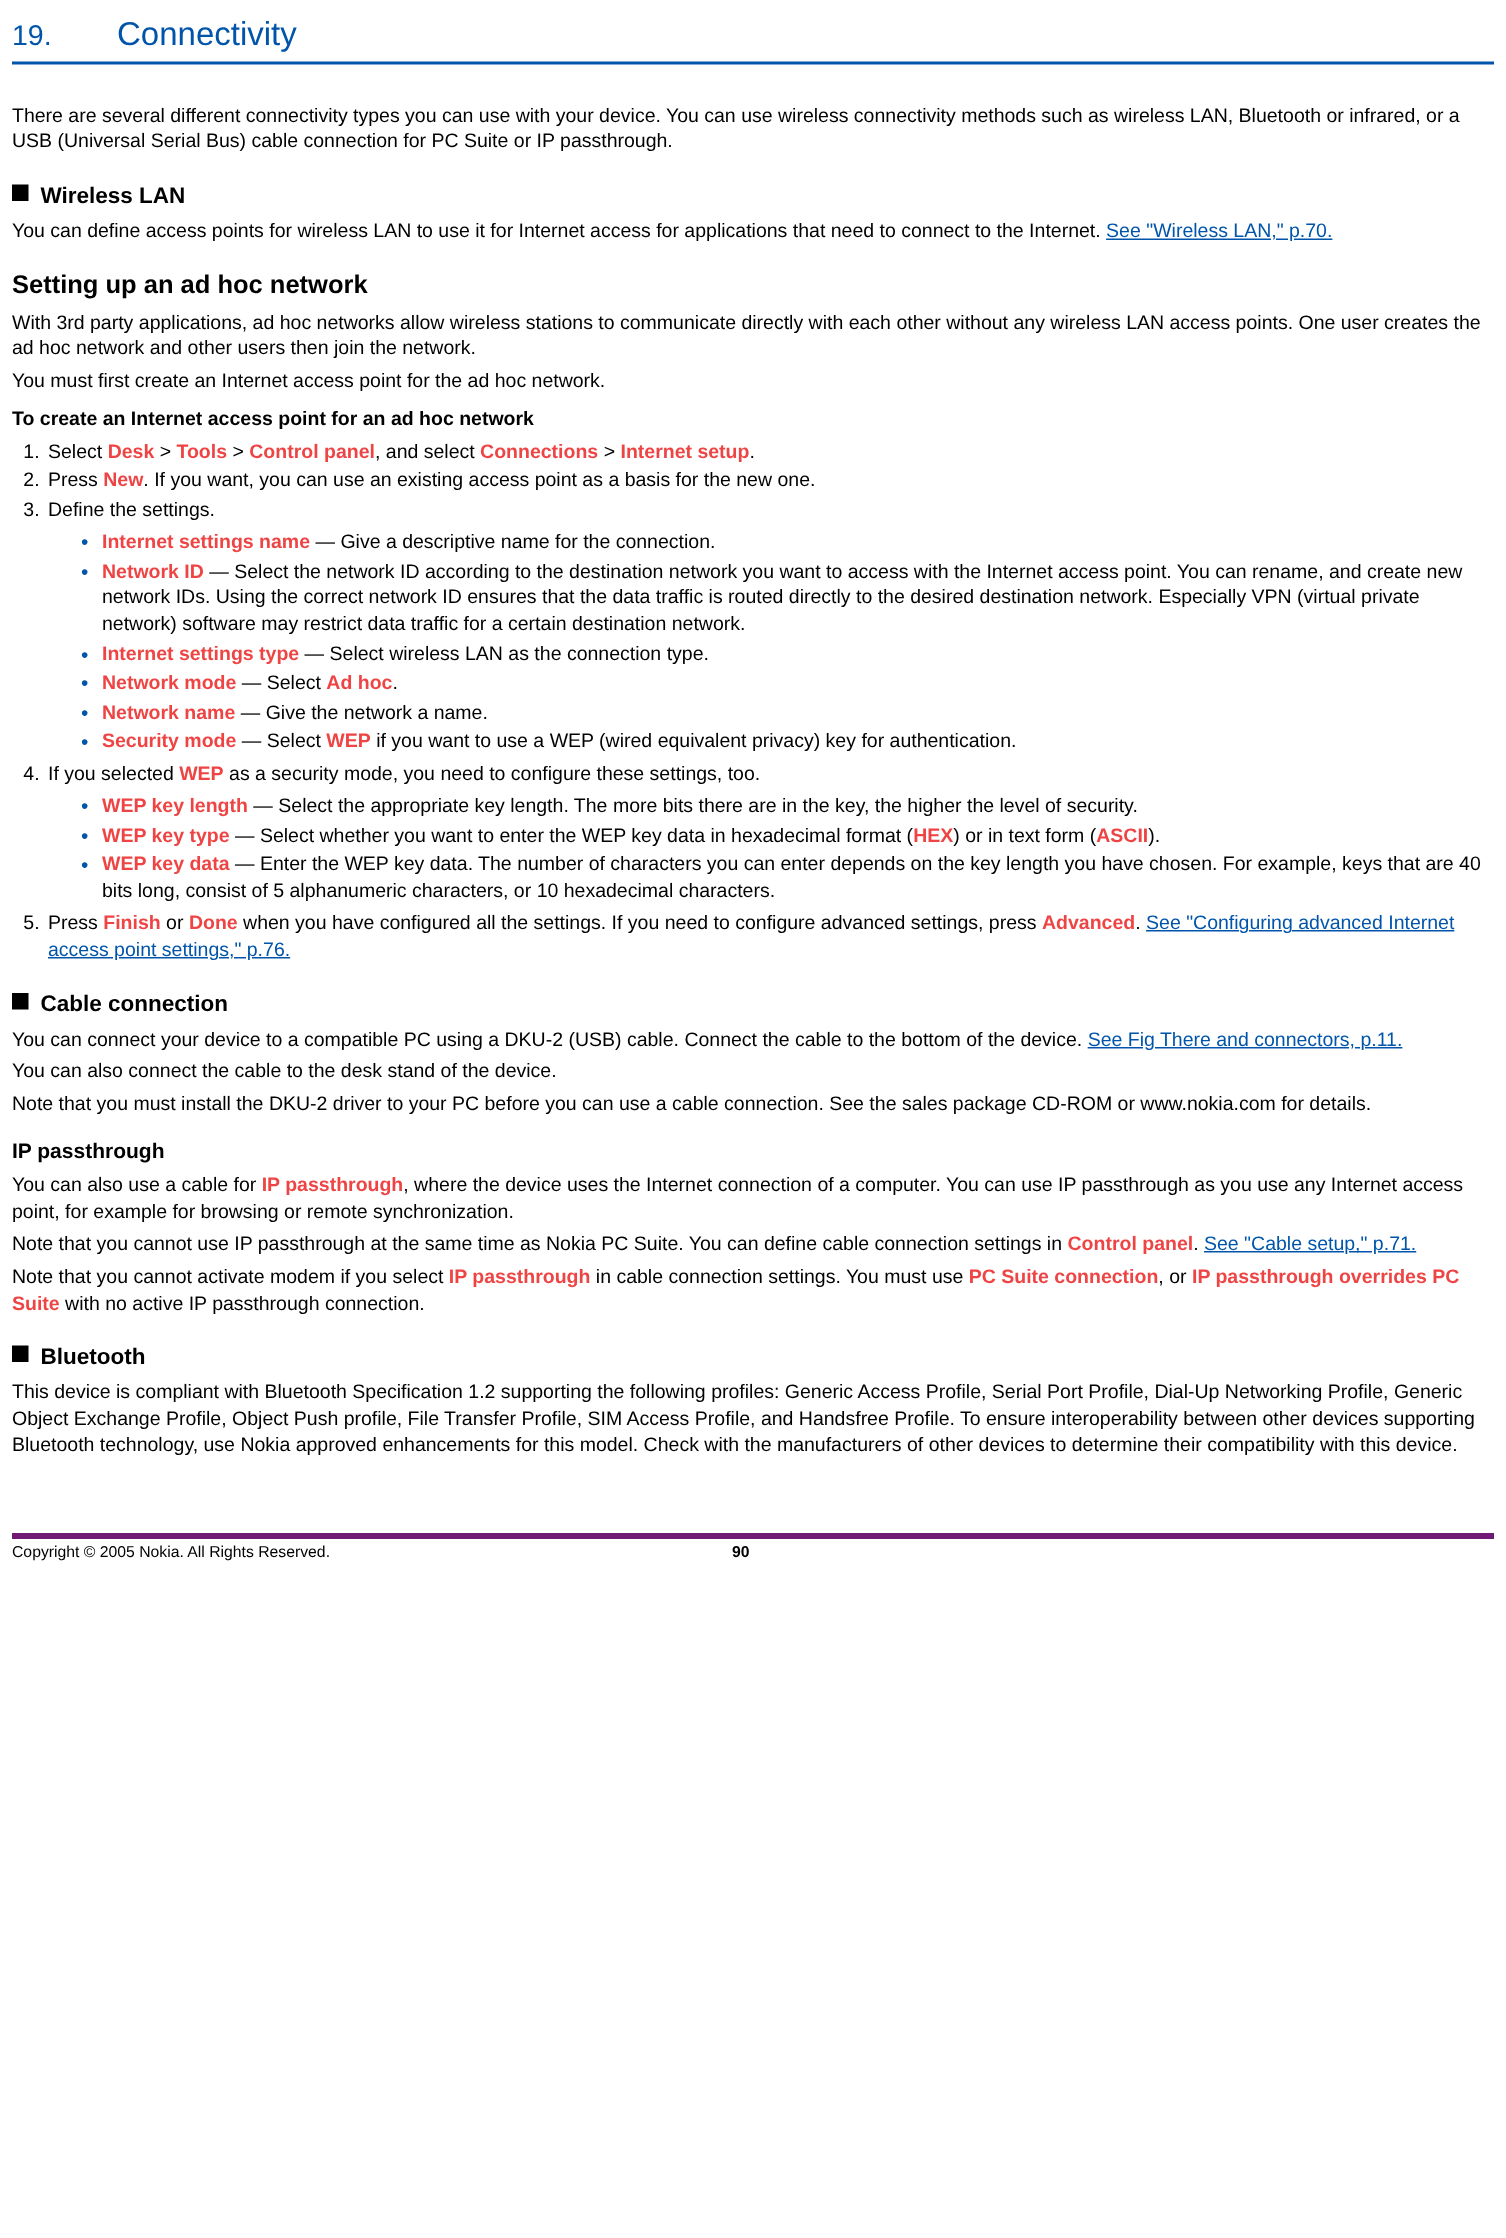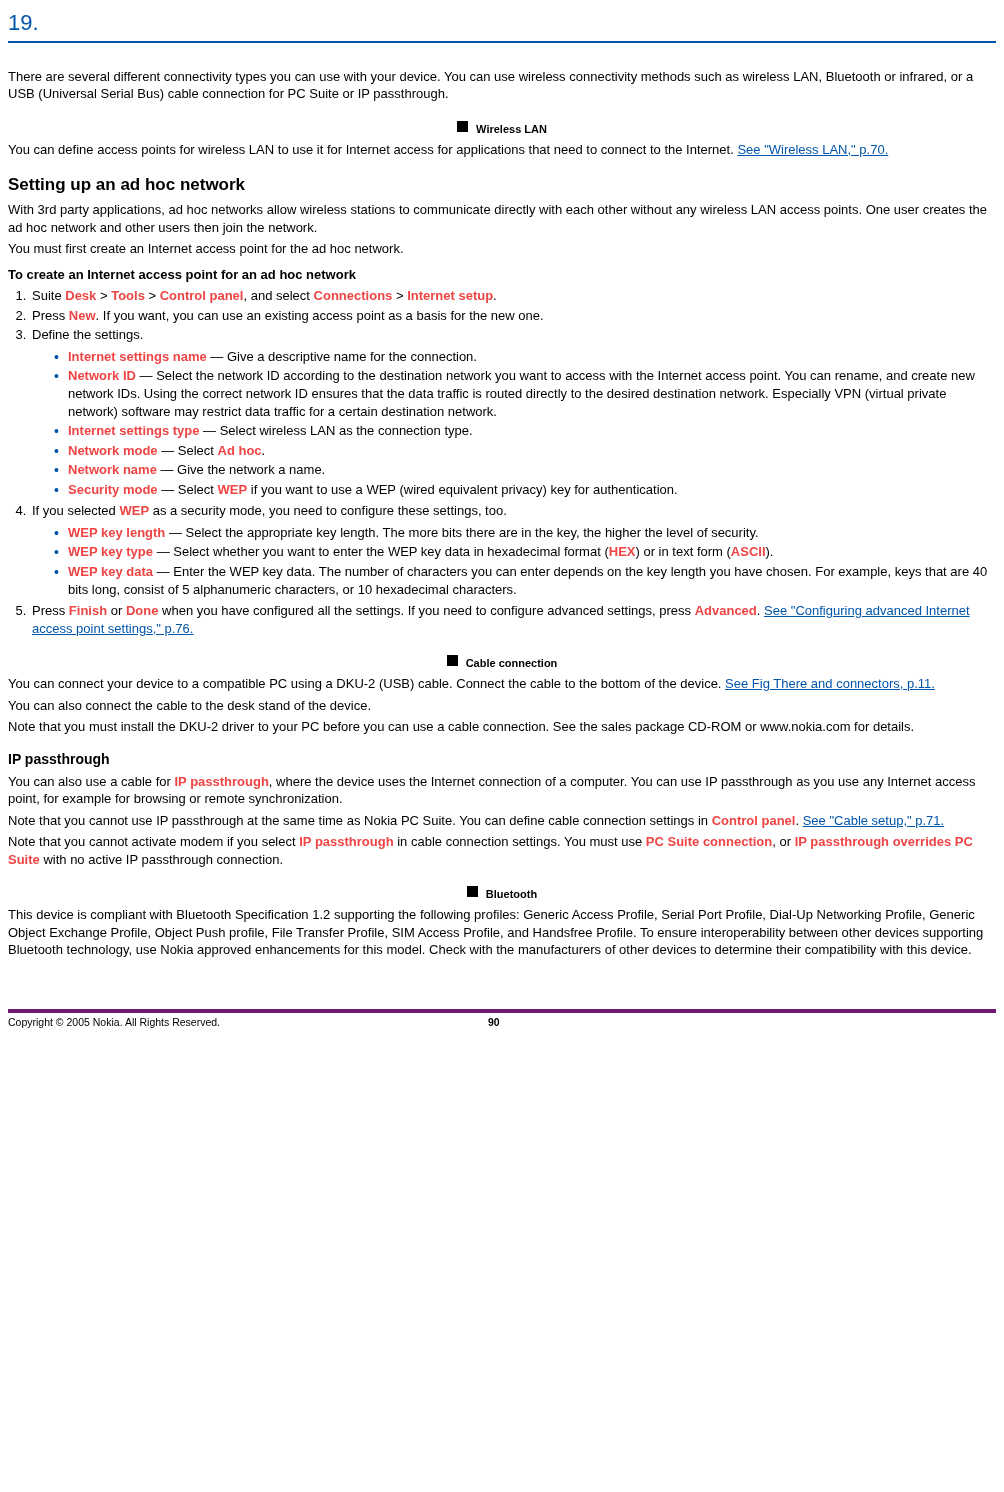--- a/index.html
+++ b/index.html
@@ -14,36 +14,35 @@
   .chapter-header {
     display: flex;
     justify-content: space-between;
     align-items: baseline;
     border-bottom: 2px solid #0055aa;
     padding-bottom: 3px;
     margin-bottom: 25px;
   }
   .chapter-num {
     color: #0055aa;
-    font-size: 22px;
+    font-size: 19px;
     font-weight: normal;
     width: 70px;
   }
   .chapter-title {
     color: #0055aa;
     font-size: 22px;
     font-weight: normal;
     flex: 1;
   }
   .section-heading {
-    font-size: 11px;
+    font-size: 15px;
     font-weight: bold;
     margin-top: 18px;
     margin-bottom: 4px;
-    text-align: center;
   }
   .square {
     display: inline-block;
     width: 11px;
     height: 11px;
     background: #000;
     margin-right: 8px;
     vertical-align: 1px;
   }
   .subheading {
@@ -84,40 +83,41 @@
   }
   .footer .copyright { flex: 0 0 380px; }
   .footer .pagenum { font-weight: bold; margin-left: 100px;}
   .prebold { font-weight: bold; margin-top: 8px; margin-bottom: 2px; }
 </style>
 </head>
 <body>
 
 <div class="chapter-header">
   <span class="chapter-num">19.</span>
+  <span class="chapter-title">Connectivity</span>
 </div>
 
 <p>There are several different connectivity types you can use with your device. You can use wireless connectivity methods such as wireless LAN, Bluetooth or infrared, or a USB (Universal Serial Bus) cable connection for PC Suite or IP passthrough.</p>
 
 <div class="section-heading">
   <span class="square"></span><span>Wireless LAN</span>
 </div>
 <p>
   <span>You can define access points for wireless LAN to use it for Internet access for applications that need to connect to the Internet.</span>
   <span class="link">See "Wireless LAN," p.70.</span>
 </p>
 
 <div class="subheading">Setting up an ad hoc network</div>
 <p>With 3rd party applications, ad hoc networks allow wireless stations to communicate directly with each other without any wireless LAN access points. One user creates the ad hoc network and other users then join the network.</p>
 <p>You must first create an Internet access point for the ad hoc network.</p>
 <p class="prebold">To create an Internet access point for an ad hoc network</p>
 
 <ol class="steps">
   <li>
-    <span>Suite </span><span class="blue bold">Desk</span><span> &gt; </span><span class="blue bold">Tools</span><span> &gt; </span><span class="blue bold">Control panel</span><span>, and select </span><span class="blue bold">Connections</span><span> &gt; </span><span class="blue bold">Internet setup</span><span>.</span>
+    <span>Select </span><span class="blue bold">Desk</span><span> &gt; </span><span class="blue bold">Tools</span><span> &gt; </span><span class="blue bold">Control panel</span><span>, and select </span><span class="blue bold">Connections</span><span> &gt; </span><span class="blue bold">Internet setup</span><span>.</span>
   </li>
   <li>
     <span>Press </span><span class="blue bold">New</span><span>. If you want, you can use an existing access point as a basis for the new one.</span>
   </li>
   <li>
     <span>Define the settings.</span>
     <ul class="bullets">
       <li><span class="blue bold">Internet settings name</span><span> —  Give a descriptive name for the connection.</span></li>
       <li><span class="blue bold">Network ID</span><span> —  Select the network ID according to the destination network you want to access with the Internet access point. You can rename, and create new network IDs. Using the correct network ID ensures that the data traffic is routed directly to the desired destination network. Especially VPN (virtual private network) software may restrict data traffic for a certain destination network.</span></li>
       <li><span class="blue bold">Internet settings type</span><span> —  Select wireless LAN as the connection type.</span></li>

